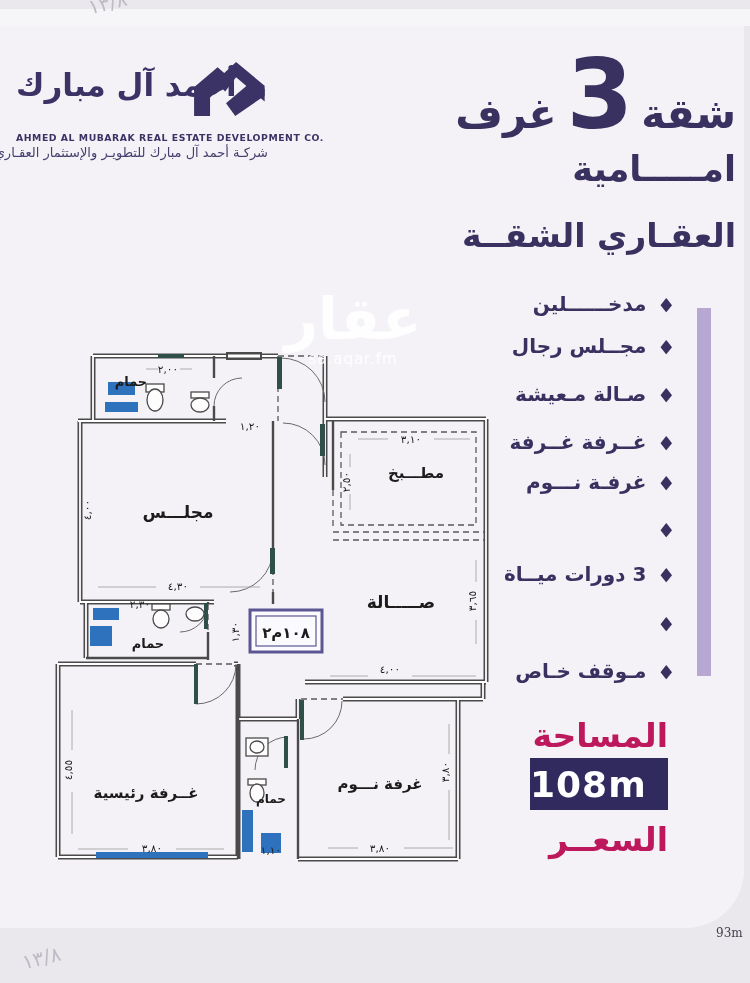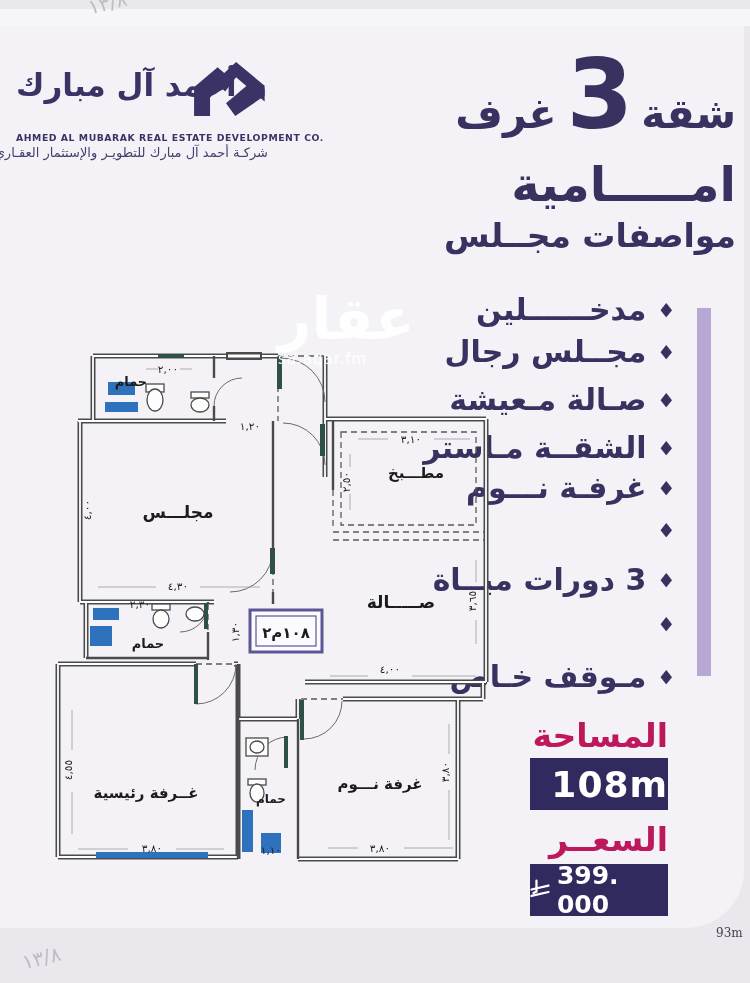--- a/index.html
+++ b/index.html
@@ -21,38 +21,38 @@
   .logo-names div{font-weight:bold;font-size:31px;line-height:1.12;color:#3b3366;white-space:nowrap;text-align:center;}
   .logo-icon{width:84px;height:74px;flex:0 0 84px;}
   .logo-en{margin-top:6px;font-size:9.3px;font-weight:bold;letter-spacing:.55px;color:#3b3366;
            text-align:left;white-space:nowrap;}
   .logo-ar{margin-top:2px;font-size:13px;color:#45406f;text-align:center;direction:rtl;white-space:nowrap;}
   
   .title{position:absolute;top:58px;right:14px;text-align:right;direction:rtl;color:#39315f;}
   .title-l1{display:flex;direction:rtl;align-items:baseline;gap:10px;justify-content:flex-start;}
   .title-word{font-size:41px;font-weight:bold;line-height:1;}
   .title-num{font-size:96px;font-weight:bold;line-height:.78;letter-spacing:-2px;}
-  .title-l2{font-size:48px;font-weight:bold;line-height:1.05;margin-top:24px;}
+  .title-l2{font-size:35px;font-weight:bold;line-height:1.05;margin-top:16px;}
   
   .specs-heading{position:absolute;top:216px;right:14px;font-size:33px;font-weight:bold;
                  direction:rtl;color:#39315f;white-space:nowrap;}
   .accent-bar{position:absolute;top:308px;right:39px;width:14px;height:368px;background:#b7a7d3;}
   .spec-item{position:absolute;right:78px;display:flex;direction:rtl;align-items:center;gap:14px;
              color:#39315f;white-space:nowrap;}
   .spec-item .bullet{font-size:15px;line-height:1;transform:scaleY(1.25);}
-  .spec-item .txt{font-size:30px;font-weight:bold;}
+  .spec-item .txt{font-size:20px;font-weight:bold;}
   
   .block-label{position:absolute;right:82px;font-size:33px;font-weight:bold;direction:rtl;
                color:#be185d;white-space:nowrap;}
   .navy-box{position:absolute;left:530px;width:138px;height:52px;background:#312a5e;color:#ffffff;
-            display:flex;align-items:center;justify-content:flex-end;gap:7px;}
+            display:flex;align-items:center;justify-content:flex-start;gap:7px;}
   .area-value{font-size:36px;font-weight:bold;letter-spacing:1px;}
   .price-value{font-size:25px;font-weight:bold;}
   
-  .watermark{position:absolute;top:290px;left:278px;width:150px;
+  .watermark{position:absolute;top:290px;left:278px;width:150px;text-align:center;
              color:rgba(255,255,255,0.92);z-index:5;pointer-events:none;}
   .wm1{font-size:58px;font-weight:bold;line-height:1;}
   .wm2{font-size:15px;letter-spacing:1px;margin-top:2px;}
   
   .plan{position:absolute;left:28px;top:342px;width:462px;height:534px;}
   svg text{font-family:"DejaVu Sans",sans-serif;fill:#1c1c1c;}
   .room-lbl{font-weight:bold;}
   .dim{font-size:10.5px;}
 </style>
 </head>
@@ -85,38 +85,38 @@
 
   <div class="title">
     <div class="title-l1">
       <span class="title-word">شقة</span>
       <span class="title-num">3</span>
       <span class="title-word">غرف</span>
     </div>
     <div class="title-l2">امـــــامية</div>
   </div>
 
-  <div class="specs-heading">مواصفات مجــلس</div>
+  <div class="specs-heading">العقـاري الشقــة</div>
   <div class="accent-bar"></div>
 
   <div class="spec-item" style="top:292px">
     <span class="bullet">◆</span>
     <span class="txt">مدخــــــلين</span>
   </div>
   <div class="spec-item" style="top:334px">
     <span class="bullet">◆</span>
     <span class="txt">مجــلس رجال</span>
   </div>
   <div class="spec-item" style="top:382px">
     <span class="bullet">◆</span>
     <span class="txt">صـالة مـعيشة</span>
   </div>
   <div class="spec-item" style="top:430px">
     <span class="bullet">◆</span>
-    <span class="txt">الشقــة مـاستر</span>
+    <span class="txt">غــرفة غــرفة</span>
   </div>
   <div class="spec-item" style="top:470px">
     <span class="bullet">◆</span>
     <span class="txt">غرفـة نـــوم</span>
   </div>
   <div class="spec-item" style="top:522px">
     <span class="bullet">◆</span>
   </div>
   <div class="spec-item" style="top:562px">
     <span class="bullet">◆</span>
@@ -128,30 +128,20 @@
   <div class="spec-item" style="top:659px">
     <span class="bullet">◆</span>
     <span class="txt">مـوقف خـاص</span>
   </div>
 
   <div class="block-label" style="top:716px">المساحة</div>
   <div class="navy-box" style="top:758px">
     <span class="area-value">108m</span>
   </div>
   <div class="block-label" style="top:820px">السعــر</div>
-  <div class="navy-box" style="top:864px">
-    <svg width="22" height="24" viewBox="0 0 20 22">
-      <g stroke="#ffffff" stroke-width="2.3" stroke-linecap="round" fill="none">
-        <path d="M6.5,1.5 L6.5,12.5 L3.5,14"></path>
-        <path d="M1.5,10.5 L18.5,6.5"></path>
-        <path d="M1.5,17 L18.5,13"></path>
-      </g>
-    </svg>
-    <span class="price-value">399. 000</span>
-  </div>
 
   <div class="watermark">
     <div class="wm1">عقار</div>
     <div class="wm2">sa.aqar.fm</div>
   </div>
 
   <svg class="plan" viewBox="0 0 462 534">
 
     <g>
       <path d="M65,14 H250 M65,14 V79 M50,79 H198 M52,79 V260 M52,260 H186 M58,260 V316

